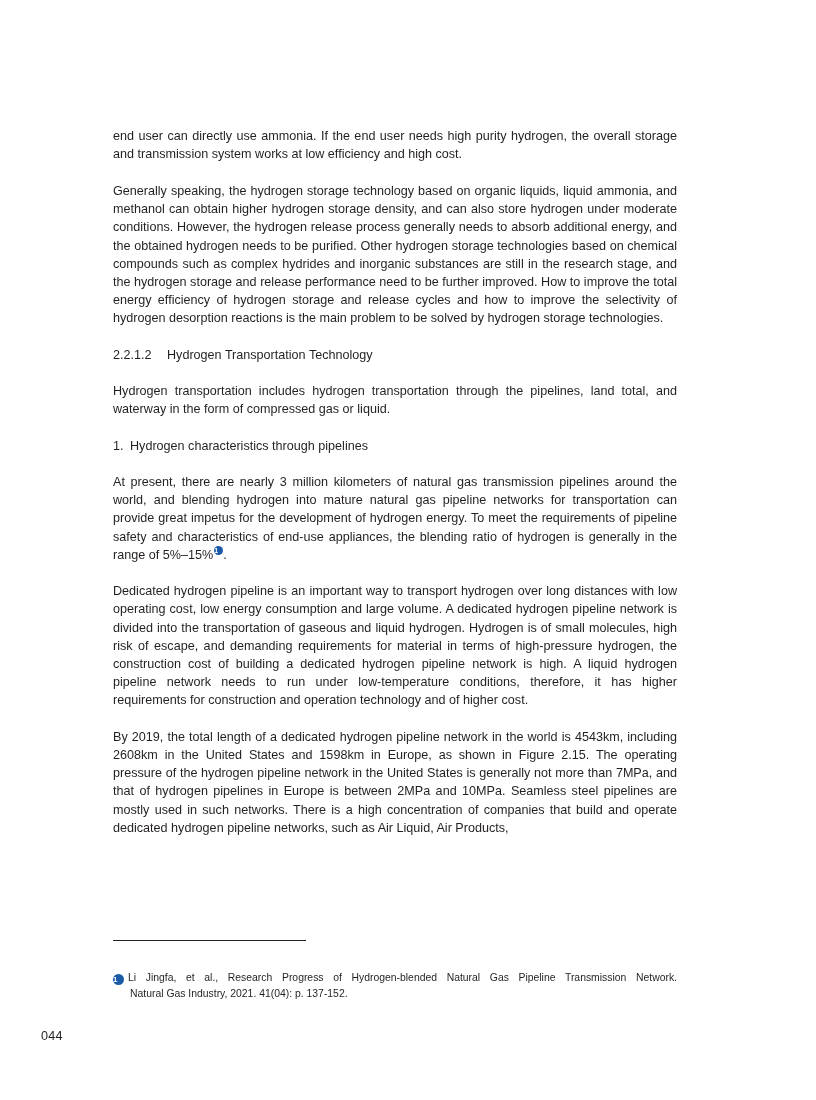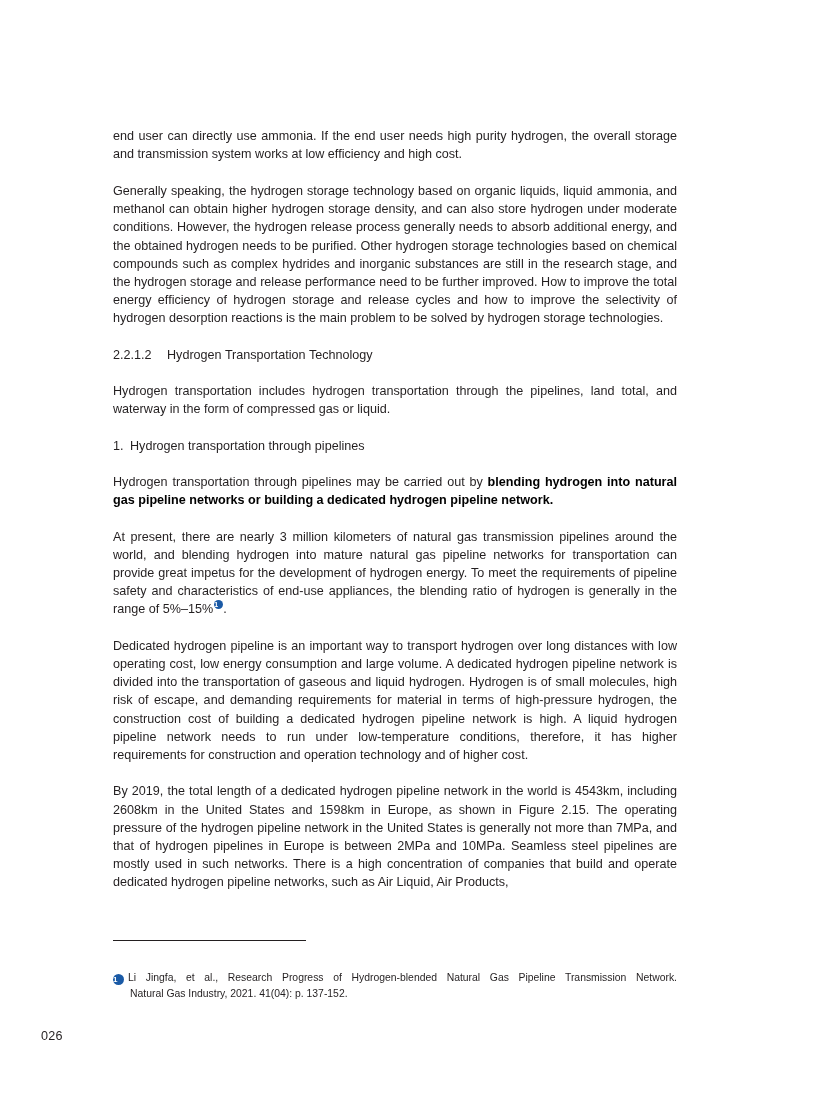--- a/index.html
+++ b/index.html
@@ -116,32 +116,31 @@
 
   <p class="para">Generally speaking, the hydrogen storage technology based on organic liquids, liquid ammonia, and methanol can obtain higher hydrogen storage density, and can also store hydrogen under moderate conditions. However, the hydrogen release process generally needs to absorb additional energy, and the obtained hydrogen needs to be purified. Other hydrogen storage technologies based on chemical compounds such as complex hydrides and inorganic substances are still in the research stage, and the hydrogen storage and release performance need to be further improved. How to improve the total energy efficiency of hydrogen storage and release cycles and how to improve the selectivity of hydrogen desorption reactions is the main problem to be solved by hydrogen storage technologies.</p>
 
   <div class="section-heading">
     <span class="num">2.2.1.2</span><span>Hydrogen Transportation Technology</span>
   </div>
 
   <p class="para">Hydrogen transportation includes hydrogen transportation through the pipelines, land total, and waterway in the form of compressed gas or liquid.</p>
 
   <div class="list-heading">
-    <span class="num">1.</span><span>Hydrogen transportation through pipelines</span>
+    <span class="num">1.</span><span>Hydrogen characteristics through pipelines</span>
   </div>
 
-  <p class="para"><span>Hydrogen transportation through pipelines may be carried out by </span><span class="bold">blending hydrogen into natural gas pipeline networks or building a dedicated hydrogen pipeline network.</span></p>
 
   <p class="para"><span>At present, there are nearly 3 million kilometers of natural gas transmission pipelines around the world, and blending hydrogen into mature natural gas pipeline networks for transportation can provide great impetus for the development of hydrogen energy. To meet the requirements of pipeline safety and characteristics of end-use appliances, the blending ratio of hydrogen is generally in the range of 5%–15%</span><a class="fn-ref">1</a><span>.</span></p>
 
   <p class="para">Dedicated hydrogen pipeline is an important way to transport hydrogen over long distances with low operating cost, low energy consumption and large volume. A dedicated hydrogen pipeline network is divided into the transportation of gaseous and liquid hydrogen. Hydrogen is of small molecules, high risk of escape, and demanding requirements for material in terms of high-pressure hydrogen, the construction cost of building a dedicated hydrogen pipeline network is high. A liquid hydrogen pipeline network needs to run under low-temperature conditions, therefore, it has higher requirements for construction and operation technology and of higher cost.</p>
 
   <p class="para">By 2019, the total length of a dedicated hydrogen pipeline network in the world is 4543km, including 2608km in the United States and 1598km in Europe, as shown in Figure 2.15. The operating pressure of the hydrogen pipeline network in the United States is generally not more than 7MPa, and that of hydrogen pipelines in Europe is between 2MPa and 10MPa. Seamless steel pipelines are mostly used in such networks. There is a high concentration of companies that build and operate dedicated hydrogen pipeline networks, such as Air Liquid, Air Products,</p>
 </div>
 
 <div class="footnote-rule"></div>
 
 <div class="footnote">
   <div class="fn-line1"><span class="fn-mark">1</span><span>Li Jingfa, et al., Research Progress of Hydrogen-blended Natural Gas Pipeline Transmission Network.</span></div>
   <div class="fn-line2">Natural Gas Industry, 2021. 41(04): p. 137-152.</div>
 </div>
 
-<div class="page-number">026</div>
+<div class="page-number">044</div>
 
 </body></html>

